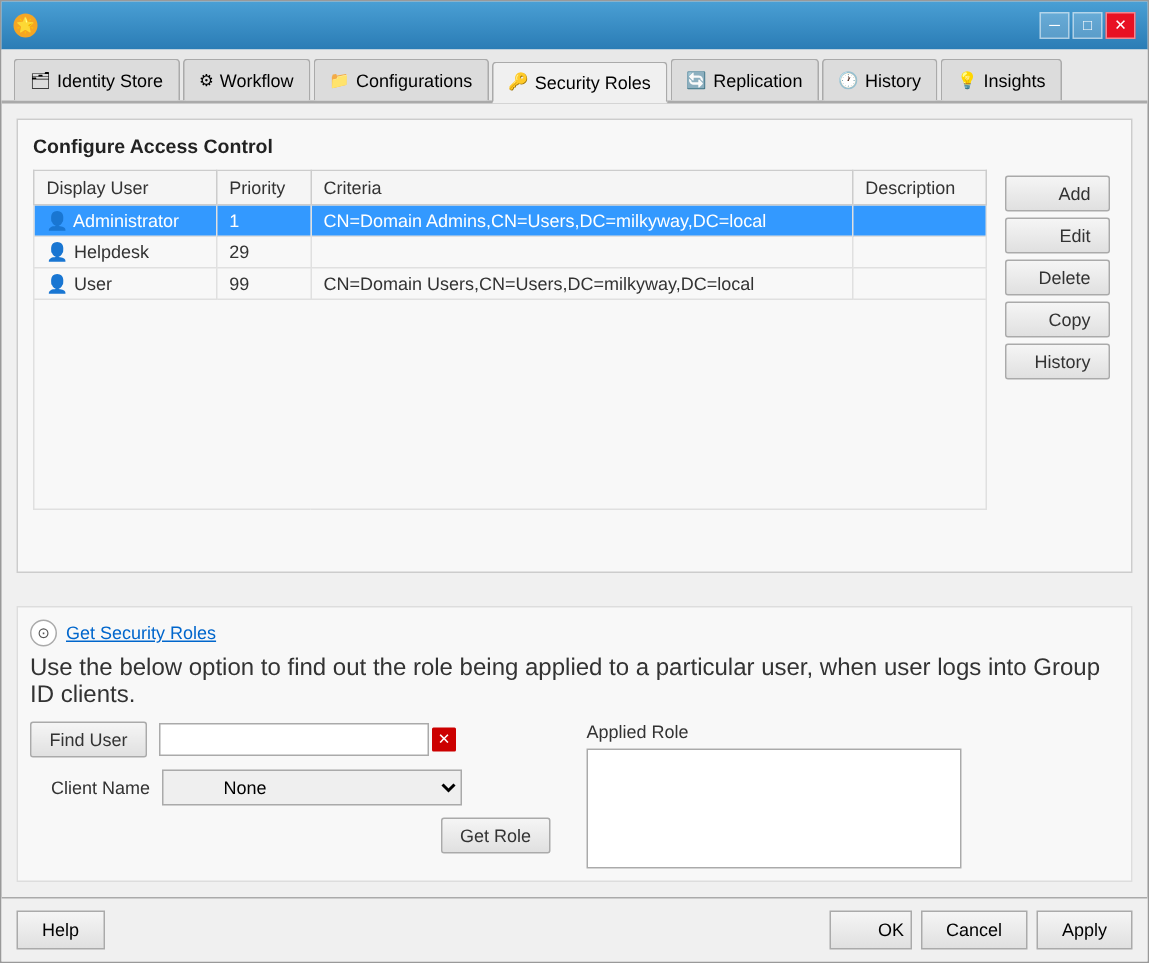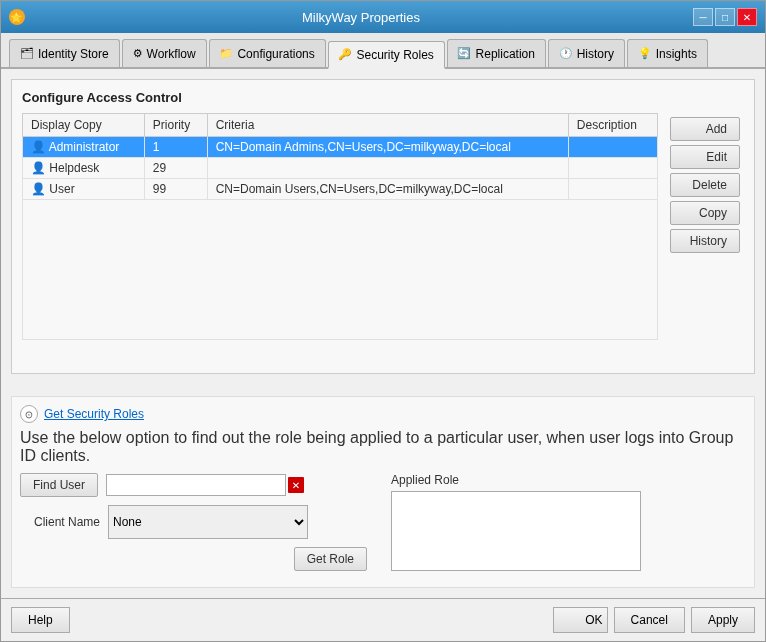--- a/index.html
+++ b/index.html
@@ -252,25 +252,26 @@
       color: white;
       border: none;
       font-size: 10px;
       cursor: pointer;
       display: flex;
       align-items: center;
       justify-content: center;
       border-radius: 1px;
     }
     .select-input {
-      height: 34px;
+      height: 24px;
       border: 1px solid #aaa;
       font-size: 12px;
       flex: 1;
       max-width: 200px;
+      padding-left: 36px;
     }
     .applied-role-box {
       border: 1px solid #aaa;
       background: white;
       width: 250px;
       min-height: 80px;
       padding: 4px;
       font-size: 12px;
     }
     .applied-role-label {
@@ -338,21 +339,20 @@
   </style>
 </head>
 <body>
 
 <div class="window">
 
   <div class="title-bar">
     <div class="title-bar-left">
       <div class="title-bar-icon">🌟</div>
     </div>
-    <span class="title-bar-title">MilkyWay Properties</span>
     <div class="title-bar-controls">
       <button class="title-btn">─</button>
       <button class="title-btn">□</button>
       <button class="title-btn close">✕</button>
     </div>
   </div>
 
   <div class="tab-bar">
     <div class="tab">
       <span class="tab-icon">🗂</span>
@@ -386,21 +386,21 @@
 
   <div class="main-content">
 
     <div class="configure-section">
       <div class="configure-header">Configure Access Control</div>
       <div class="table-and-btns">
         <div class="table-wrapper">
           <table class="data-table">
             <thead>
               <tr>
-                <th>Display Copy</th>
+                <th>Display User</th>
                 <th>Priority</th>
                 <th>Criteria</th>
                 <th>Description</th>
               </tr>
             </thead>
             <tbody>
               <tr class="selected">
                 <td>
                   <span style="color:#ffcc00;">👤</span>
                   Administrator

